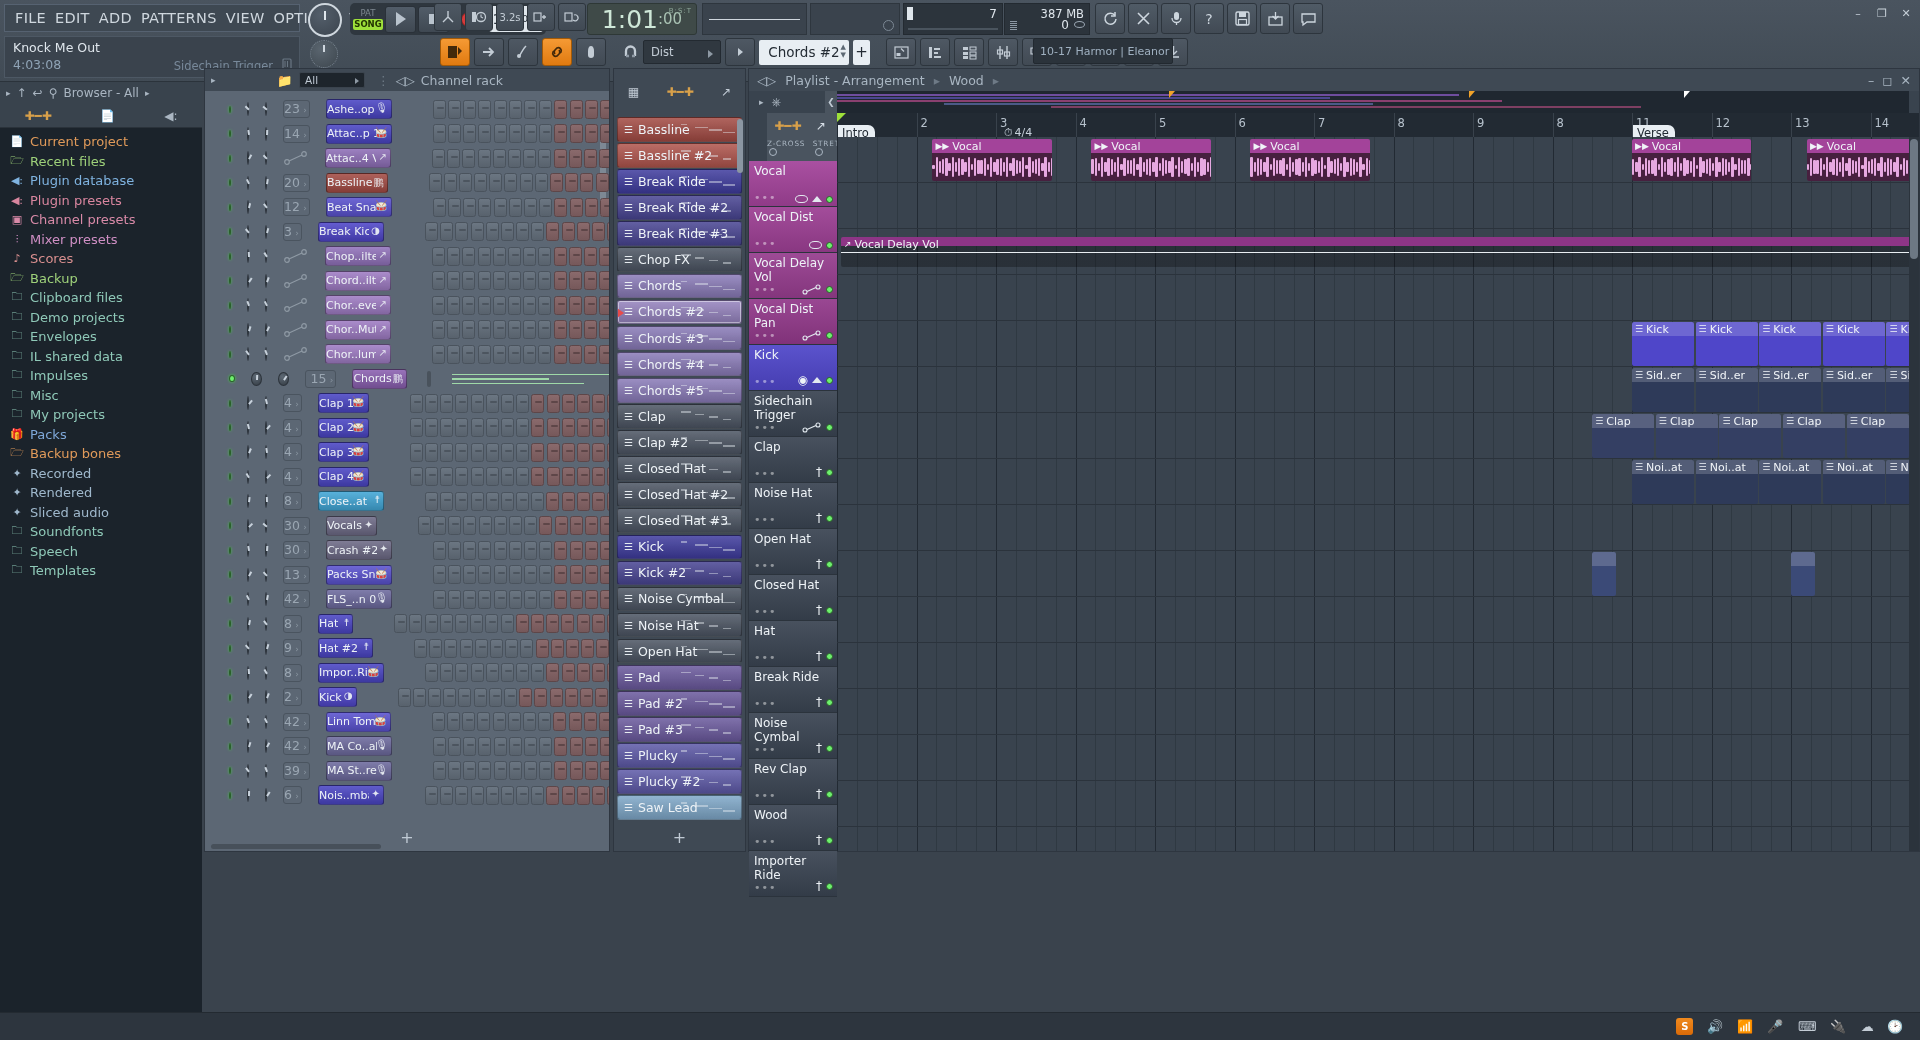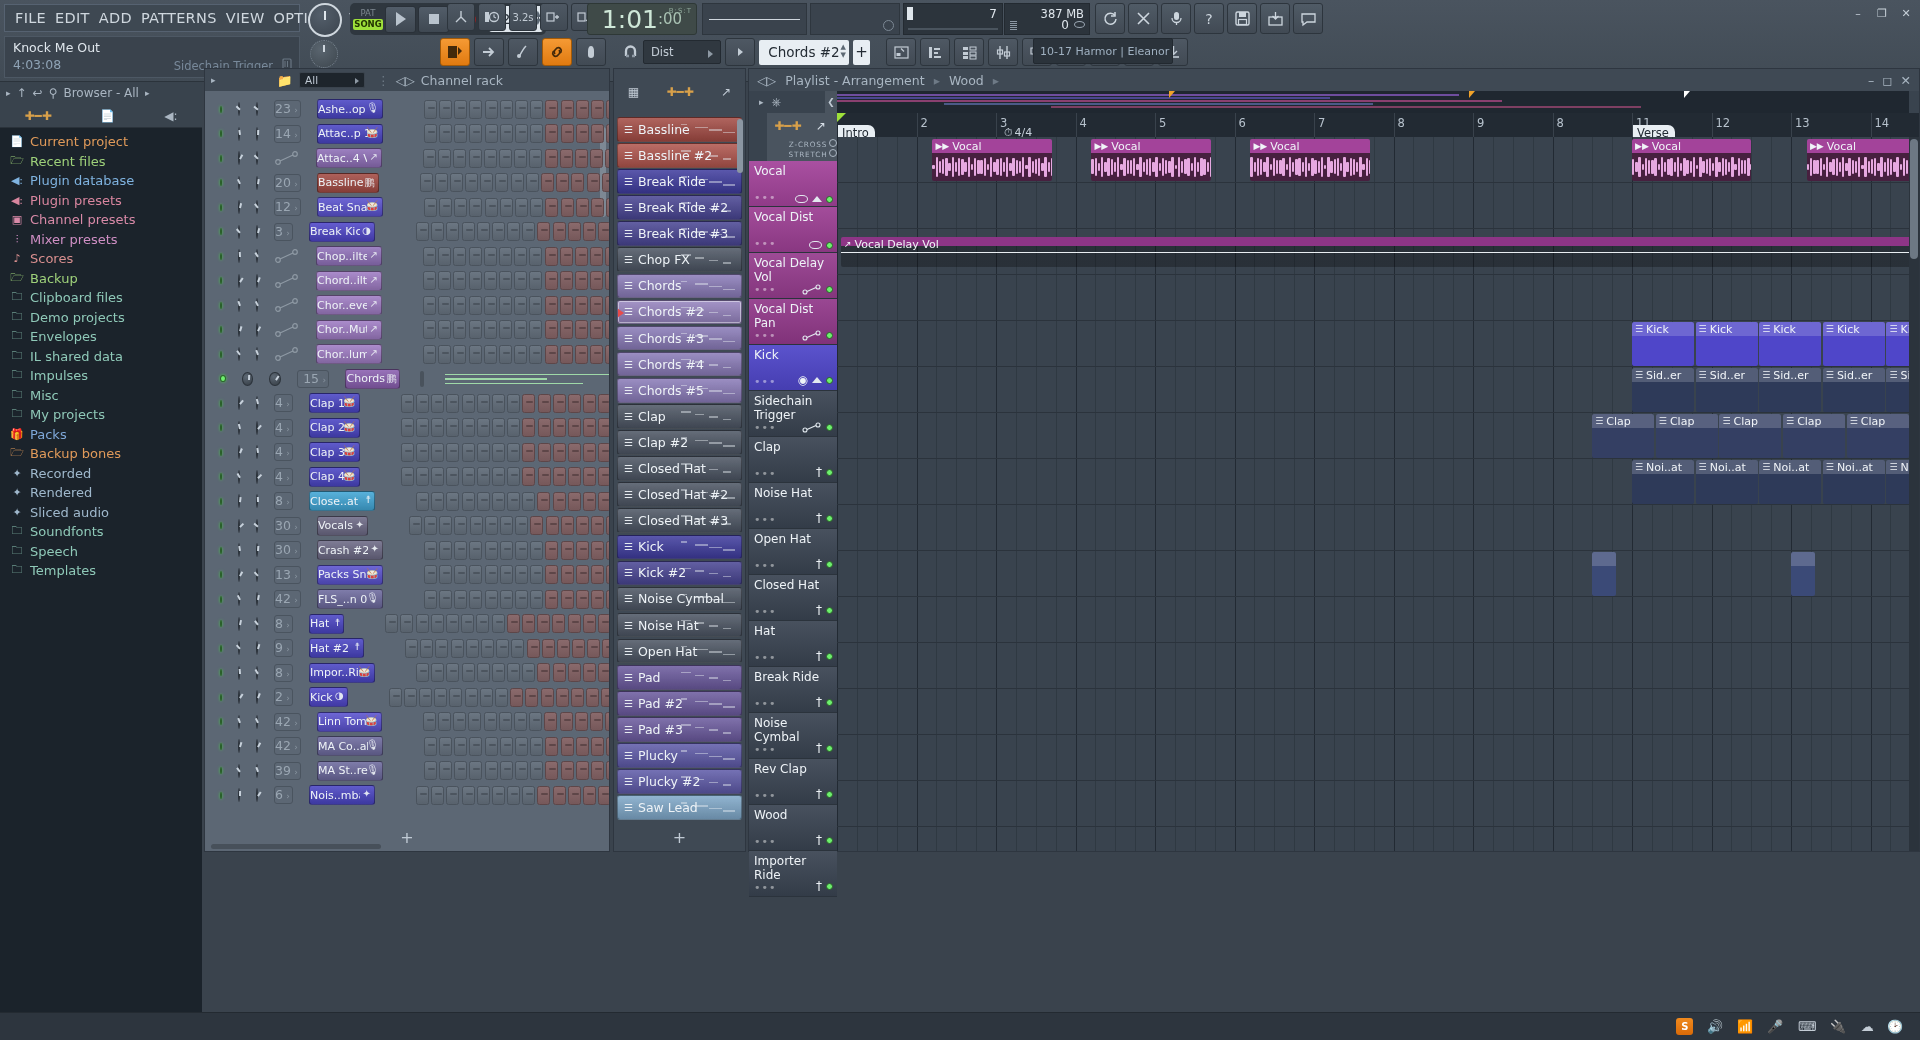--- a/index.html
+++ b/index.html
@@ -142,21 +142,21 @@
   .br-item .ico { width:14px; text-align:center; font-size:11px; display:inline-block;}
 
   
   .crack { position:absolute; left:204px; top:68px; width:406px; height:784px;
            background:#5c6774; border:1px solid #2e3640; }
   .cr-title { height:22px; background:#3f4954; display:flex;align-items:center;gap:6px;padding:0 6px;color:#a9b6c2;font-size:12.5px;}
   .cr-title .allbox{width:66px;height:16px;background:#1e252c;border:1px solid #3b444e;color:#c0cad4;font-size:10.5px;
                     display:flex;align-items:center;padding-left:5px;position:relative;border-radius:2px;}
   .cr-title .allbox::after{content:'';position:absolute;right:5px;top:5px;border-left:4px solid #8e99a4;border-top:3px solid transparent;border-bottom:3px solid transparent;}
   .cr-body { position:relative; height:760px; overflow:hidden; padding-top:6px;}
-  .cr-row { height:24.5px; display:flex; align-items:center; padding-left:15px; gap:16px;}
+  .cr-row { height:24.5px; display:flex; align-items:center; padding-left:24px; gap:16px;}
   .led { width:7px;height:7px;border-radius:50%;background:#6ef06e;box-shadow:0 0 3px #4ad04a; border:1px solid #2a5e2a;}
   .mini-knob { width:14px;height:14px;border-radius:50%;background:radial-gradient(circle at 36% 30%,#5d6874,#353d45);
                border:1px solid #2c333b; position:relative;}
   .mini-knob i{position:absolute;left:50%;top:2px;width:1.5px;height:5px;background:#c8d2dc;transform-origin:50% 5px;}
   .cr-num { width:38px;height:18px;background:#5c6774;border:1px solid #4a545f;border-radius:3px;color:#9aa6b2;
             font-size:12.5px;text-align:right;padding-right:9px;line-height:16px;position:relative;}
   .cr-num::after{content:'›';position:absolute;right:2px;top:1px;font-size:9px;color:#8a95a1;}
   .cr-aut { width:38px; display:flex; align-items:center; justify-content:center;}
   .cr-name { width:66px;height:20px;border-radius:3px;display:flex;align-items:center;justify-content:center;
              font-size:11px;color:#eef3f7;position:relative;border:1px solid rgba(0,0,0,.35); padding-right:14px;}
@@ -198,21 +198,21 @@
 
   .pl-overview { position:absolute; left:88px; top:22px; right:10px; height:22px; background:#1f2730; overflow:hidden;}
   .pl-overview .ob { position:absolute; height:2px; }
   .ov-marker{position:absolute;top:0;width:0;height:0;border-top:7px solid #f0a22a;border-right:6px solid transparent;}
   .ov-marker.w{border-top-color:#fff;}
   .pl-ovbtn{position:absolute;left:76px;top:22px;width:12px;height:22px;background:#4a545f;color:#c0cad4;font-size:9px;display:flex;align-items:center;justify-content:center;}
 
   .pl-zcross { position:absolute; left:18px; top:44px; width:92px; height:48px;
                background:#4a545f; border-radius:0 16px 0 0; }
   .pl-zcross .ic{height:26px;display:flex;align-items:center;justify-content:space-around;color:#d8e0e8;}
-  .pl-zcross .lb{font-size:7.3px;letter-spacing:.8px;color:#aab6c2;display:flex;align-items:center;justify-content:flex-end;flex-direction:column;}
+  .pl-zcross .lb{font-size:7.3px;letter-spacing:.8px;color:#aab6c2;display:flex;align-items:center;justify-content:flex-end;}
   .pl-zcross .lb b{display:inline-block;width:8px;height:8px;border:1.3px solid #aab6c2;border-radius:50%;margin-left:2px;}
 
   .ruler { position:absolute; left:88px; top:44px; right:0; height:24px; background:#222a33; color:#c8d2dc; }
   .ruler .bn { position:absolute; top:3px; font-size:11.5px; color:#b7c2cd;}
   .ruler .tick { position:absolute; top:0; width:1px; height:24px; background:#39424c;}
   .ruler .play-h{position:absolute;left:0;top:0;width:0;height:0;border-left:9px solid #9ee03a;border-bottom:9px solid transparent;}
   .marker { position:absolute; top:12px; height:15px; background:#e8eef3; color:#222a33; font-size:11.5px;
             padding:0 6px 0 4px; display:flex;align-items:center; border-radius:0 7px 0 0;}
   .timesig{position:absolute;top:13px;font-size:11px;color:#c8d2dc;display:flex;align-items:center;gap:2px;}
 
@@ -293,21 +293,21 @@
       <div class="rec-dot">
           <i></i>
         </div>
       <div class="tempo">
         <span>128</span>
           <small>.000</small>
         <div class="sp">▲<br>▼</div>
       </div>
     </div>
 
-    <div class="tool-grp" style="left:447px;text-align:right;">
+    <div class="tool-grp" style="left:434px;text-align:right;">
       <div class="tb">
         <svg width="16" height="16" viewBox="0 0 16 16">
             <path d="M8 2v6M3 13l5-5 5 5" stroke="#c3ccd5" stroke-width="1.4" fill="none"></path>
           </svg>
       </div>
       <div class="tb">
         <svg width="16" height="16" viewBox="0 0 16 16">
             <rect x="1" y="3" width="4" height="10" fill="#c3ccd5"></rect>
             <circle cx="10" cy="8" r="4.5" fill="none" stroke="#c3ccd5" stroke-width="1.3"></circle>
             <path d="M10 5.5V8l2 1" stroke="#c3ccd5" stroke-width="1.1" fill="none"></path>

